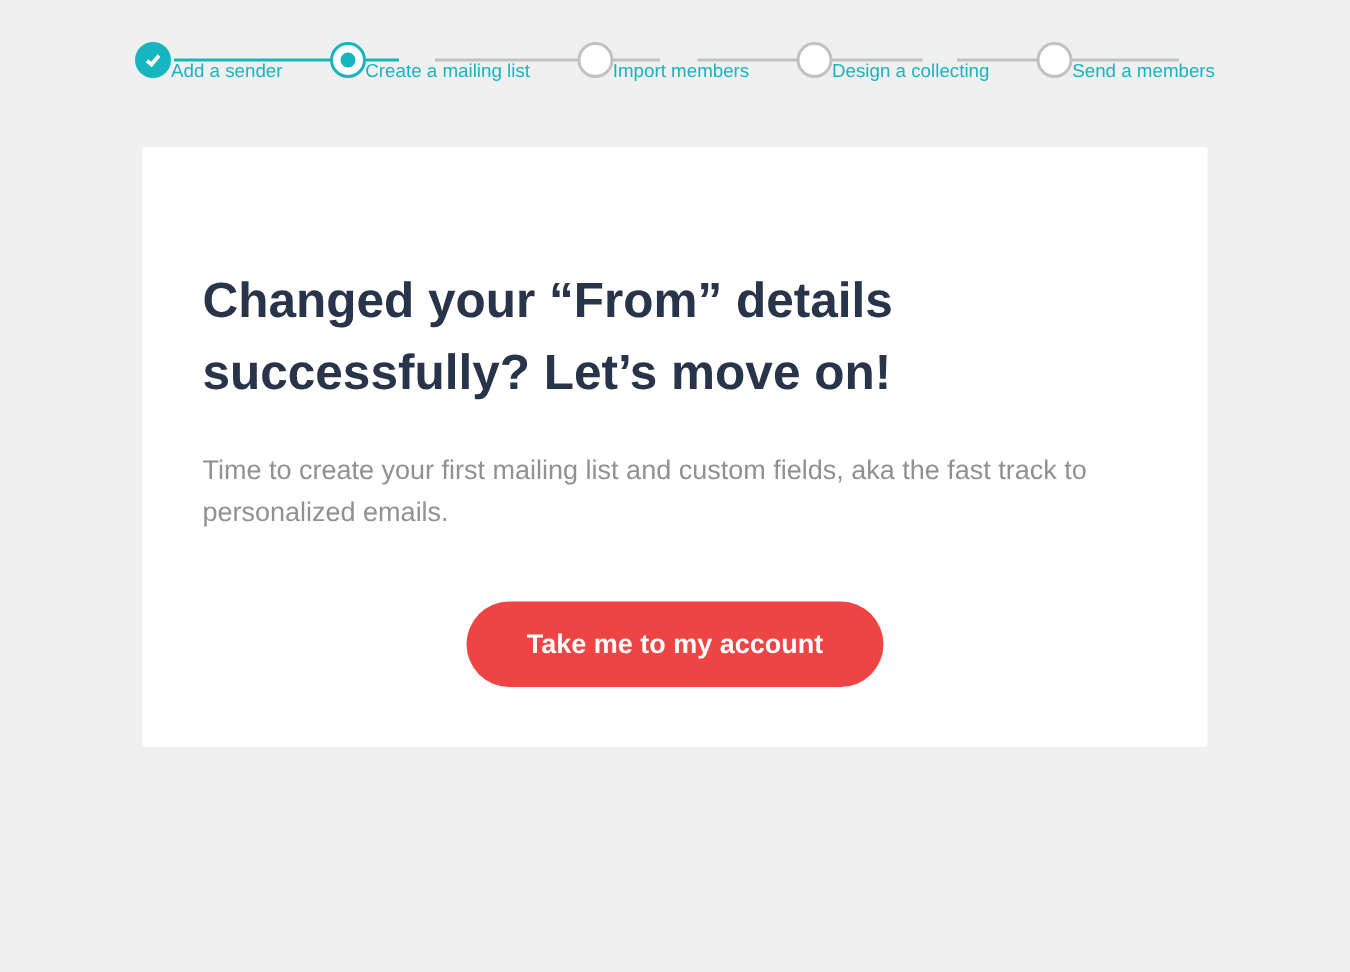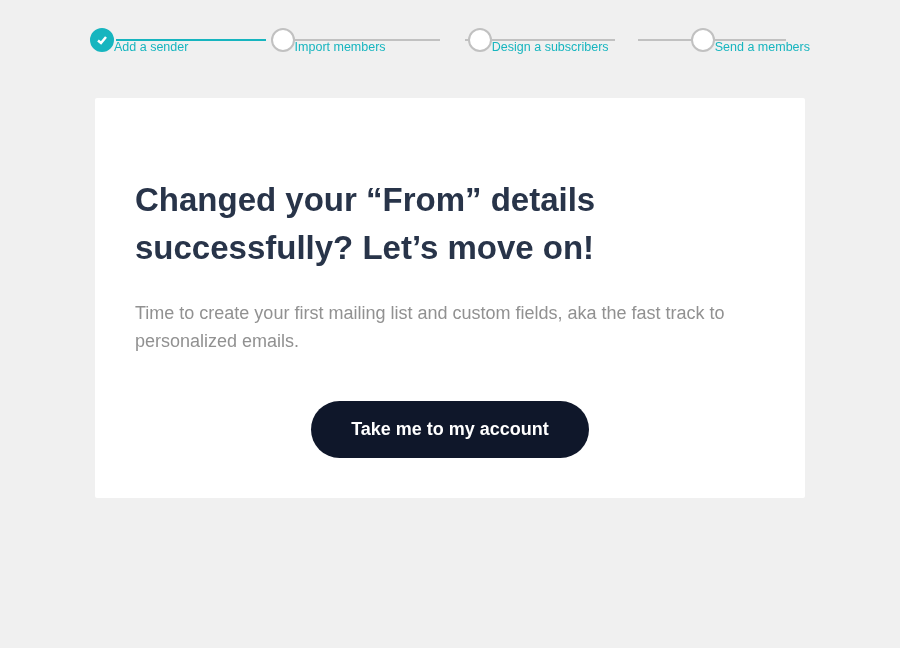--- a/index.html
+++ b/index.html
@@ -95,21 +95,21 @@
       color: #919191;
       margin-bottom: 26px;
       margin-top: 28px;
     }
     .cta-wrap {
       display: flex;
       justify-content: center;
       margin-top: 46px;
     }
     .cta-button {
-      background: #0f172a;
+      background: #ef4444;
       color: #fff;
       font-size: 18px;
       font-weight: 700;
       border: none;
       border-radius: 999px;
       padding: 18px 40px;
       cursor: pointer;
       font-family: inherit;
     }
     .check-icon {
@@ -130,29 +130,33 @@
 
     <div class="step">
       <div class="step-circle completed">
         <svg class="check-icon" width="14" height="14" viewBox="0 0 14 14">
             <polyline points="3,7.5 6,10 11,4"></polyline>
           </svg>
       </div>
       <div class="step-label">Add a sender</div>
     </div>
 
+    <div class="step">
+      <div class="step-circle active"></div>
+      <div class="step-label">Create a mailing list</div>
+    </div>
 
     <div class="step">
       <div class="step-circle pending"></div>
       <div class="step-label">Import members</div>
     </div>
 
     <div class="step">
       <div class="step-circle pending"></div>
-      <div class="step-label">Design a subscribers</div>
+      <div class="step-label">Design a collecting</div>
     </div>
 
     <div class="step">
       <div class="step-circle pending"></div>
       <div class="step-label">Send a members</div>
     </div>
   </div>
 </div>
 
 <div class="card">

